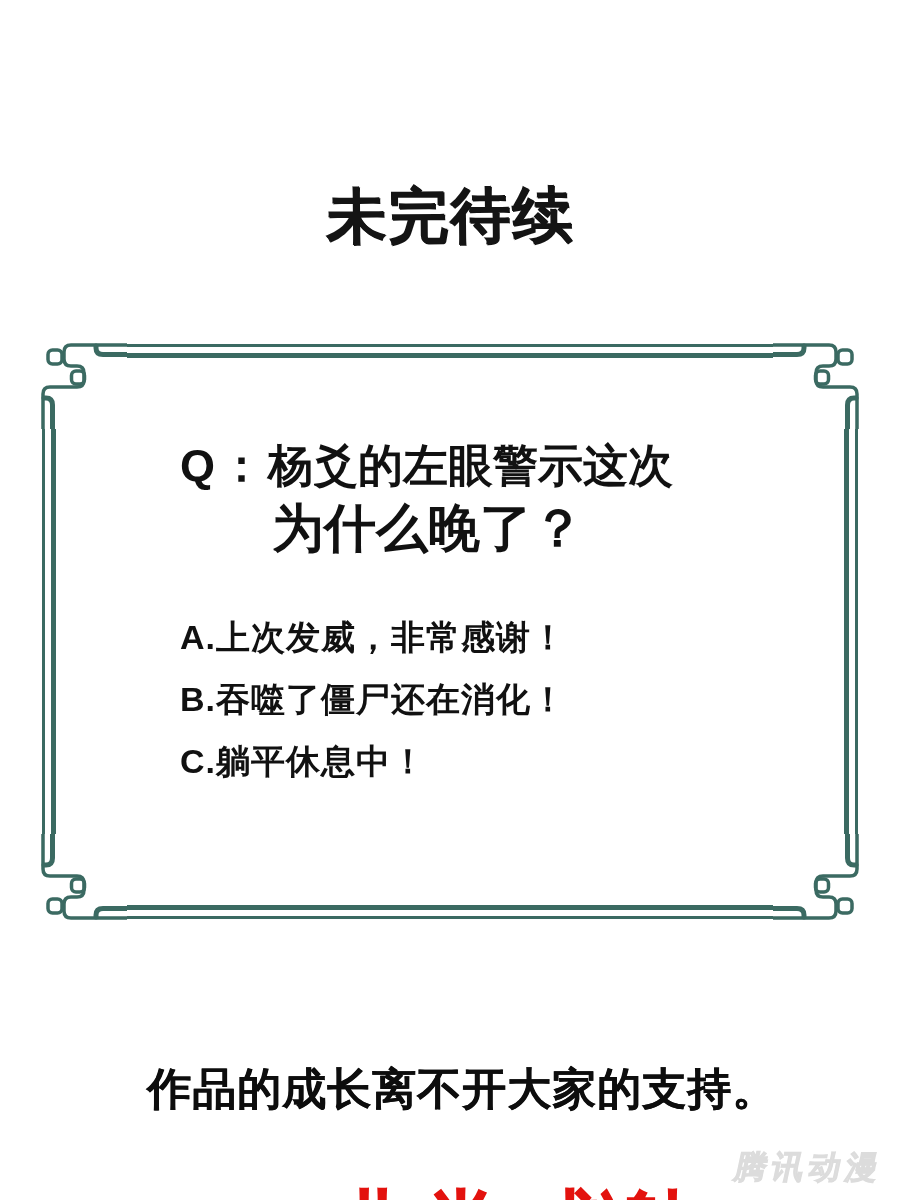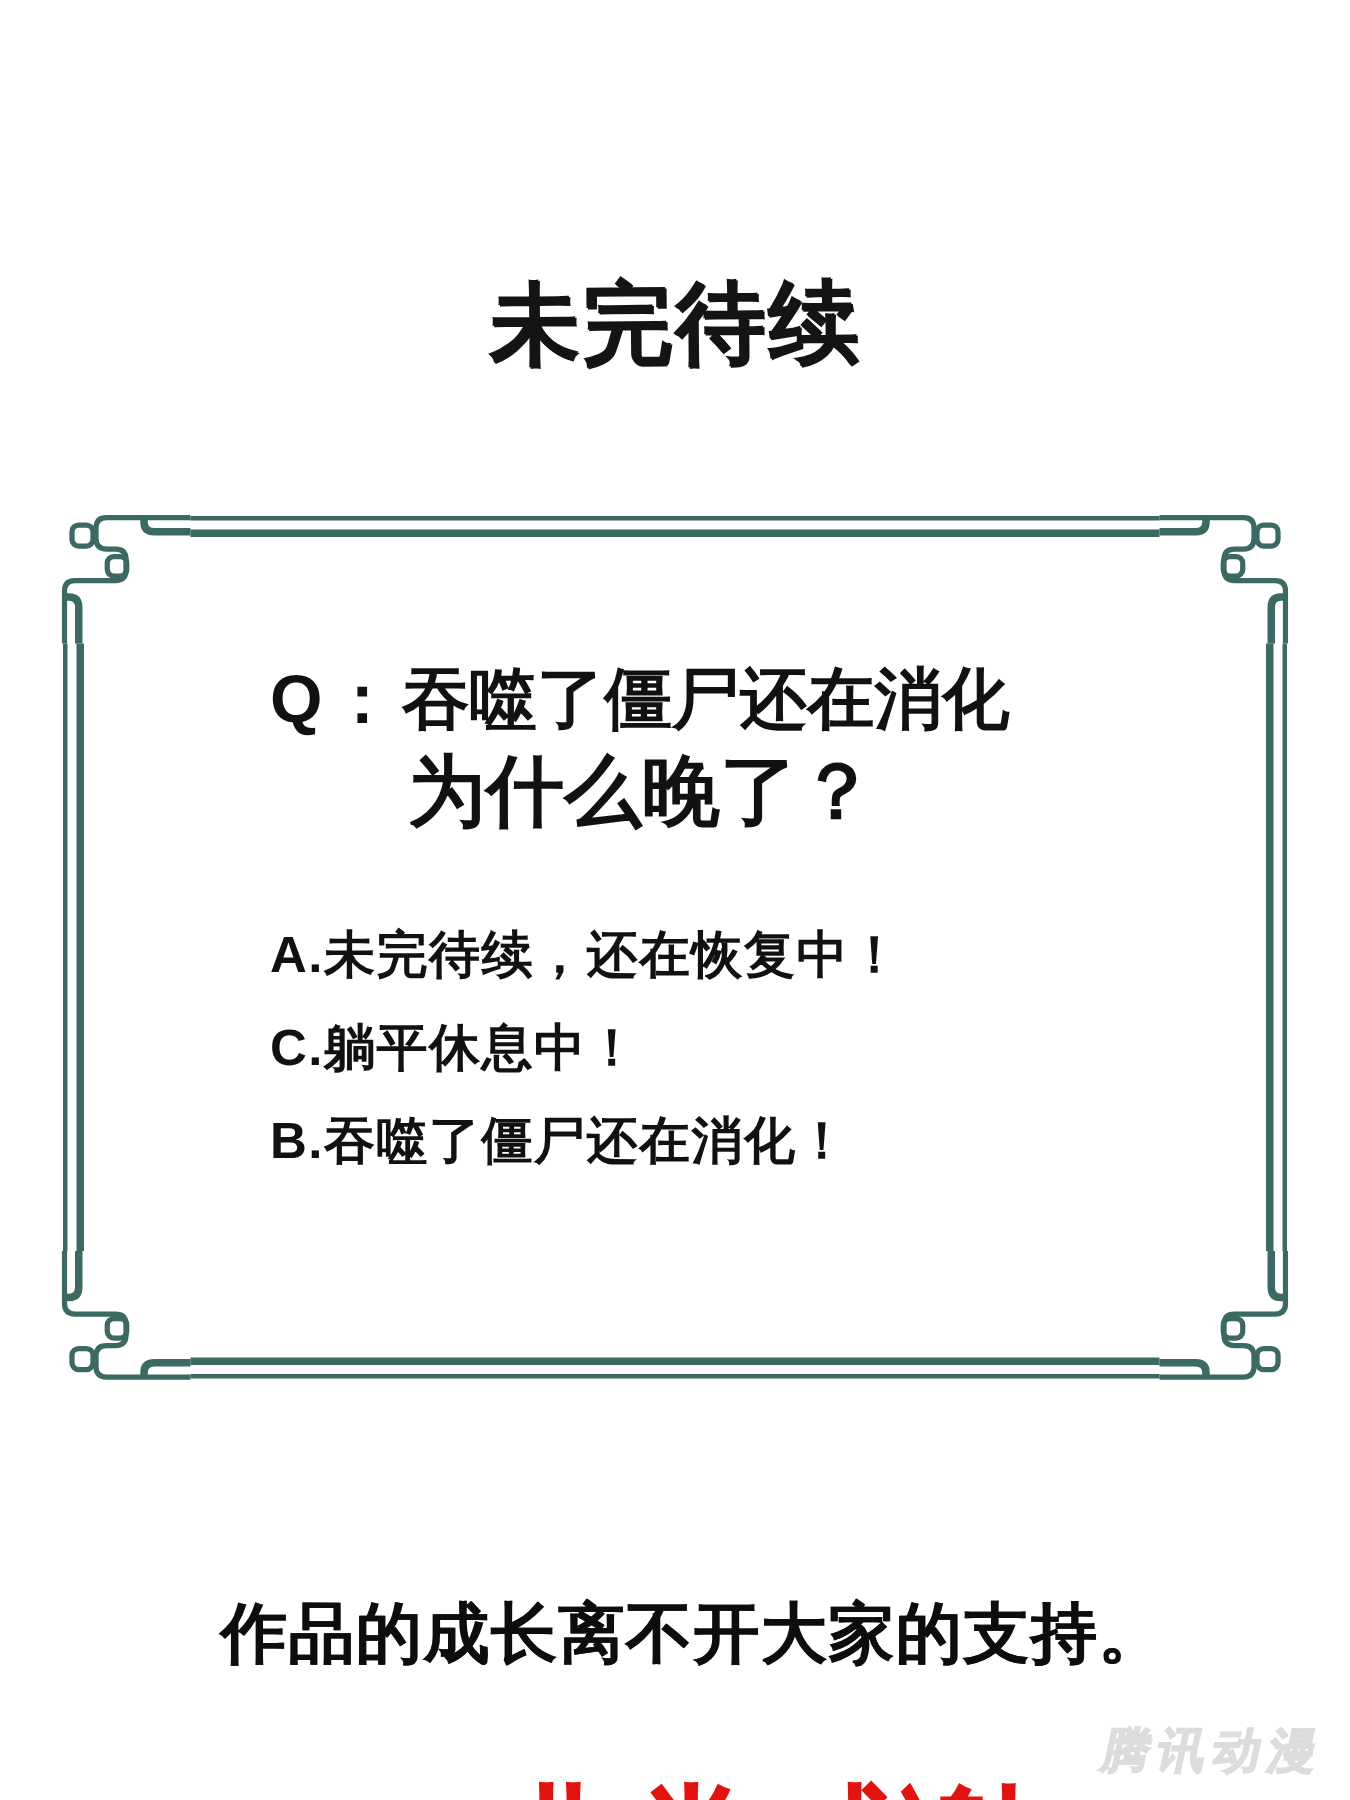--- a/index.html
+++ b/index.html
@@ -119,29 +119,29 @@
         <path d="M86 11.5 H62 Q55 11.5 55 5 V3" stroke-width="5" stroke="#3b6a62"></path>
         <path d="M11.5 86 V62 Q11.5 55 5 55 H3" stroke-width="5" stroke="#3b6a62"></path>
         <rect x="7" y="7" width="14" height="14" rx="4.5" stroke-width="3.5" stroke="#3b6a62"></rect>
         <rect x="30.5" y="28" width="13" height="13" rx="4.5" stroke-width="3.5" stroke="#3b6a62"></rect>
       </svg>
     </div>
 
     <div class="quiz-content">
       <div class="q-row">
         <span class="q-label">Q：</span>
-        <span class="q-text">吞噬了僵尸还在消化</span>
+        <span class="q-text">杨爻的左眼警示这次</span>
       </div>
       <div class="q-line2">为什么晚了？</div>
     </div>
 
     <div class="options">
-      <div class="option">A.未完待续，还在恢复中！</div>
+      <div class="option">A.上次发威，非常感谢！</div>
+      <div class="option">B.吞噬了僵尸还在消化！</div>
       <div class="option">C.躺平休息中！</div>
-      <div class="option">B.吞噬了僵尸还在消化！</div>
     </div>
   </div>
 
   <div class="support-text">作品的成长离不开大家的支持。</div>
 
   <div class="cta-text">非常感谢！</div>
 
   <div class="watermark">腾讯动漫</div>
 
 </div>

